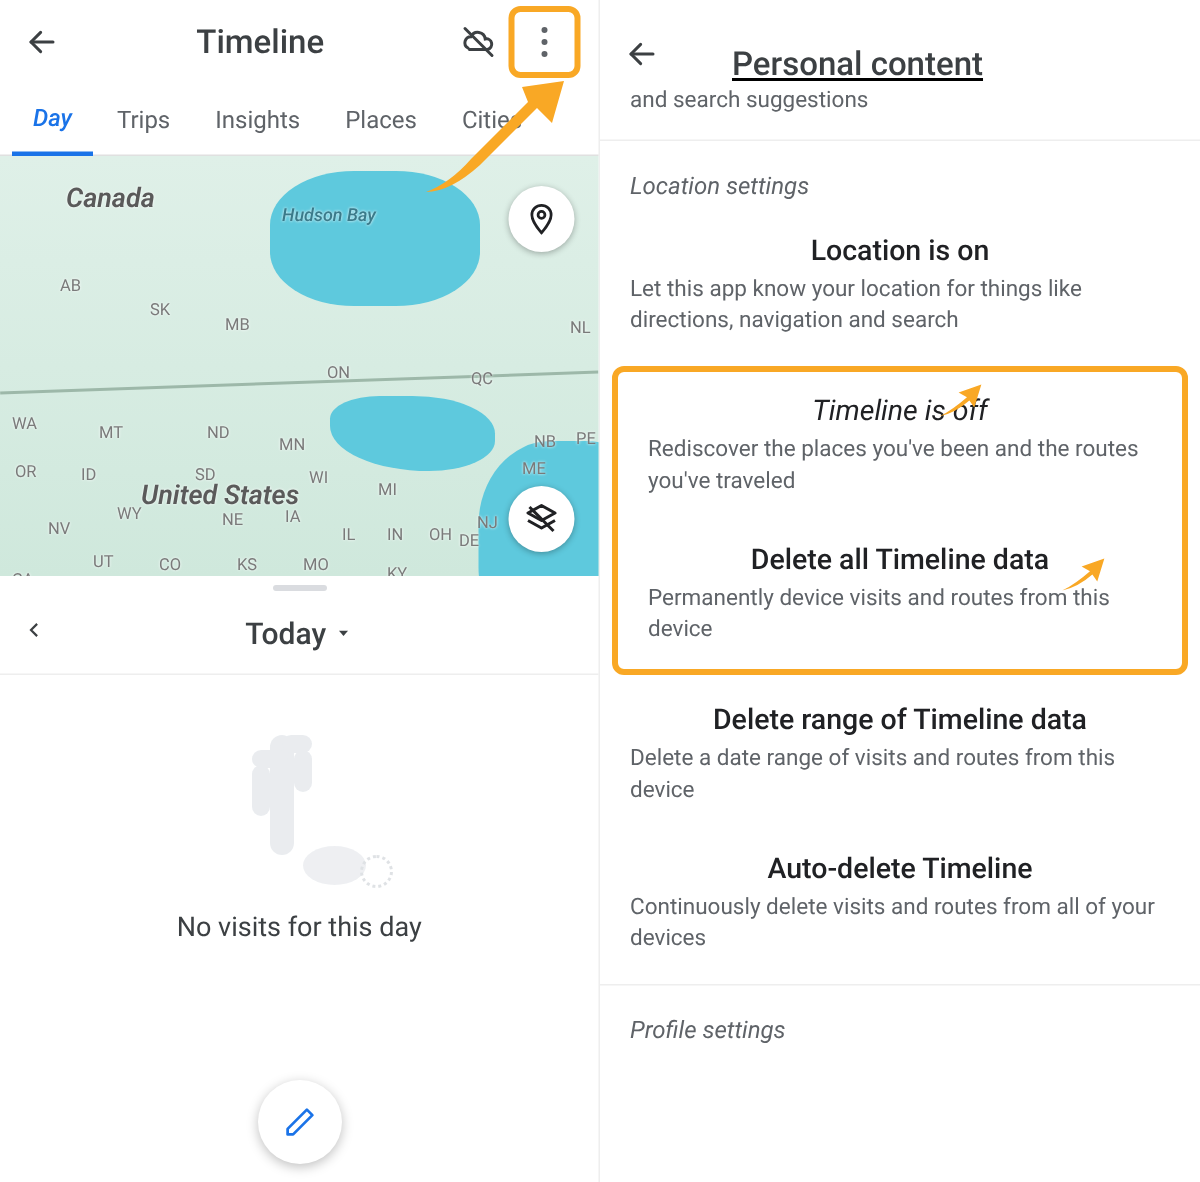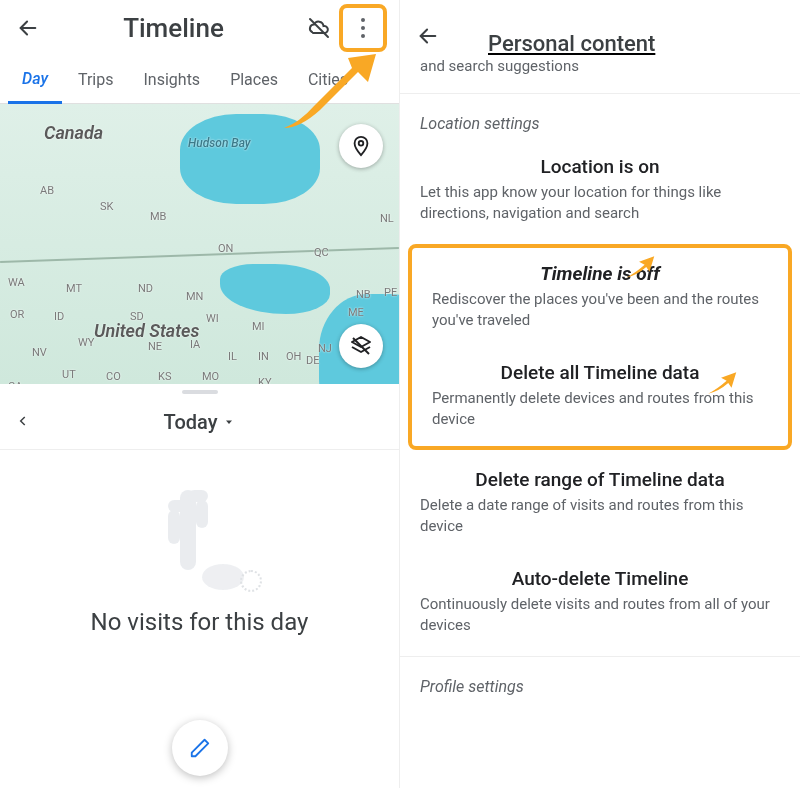--- a/index.html
+++ b/index.html
@@ -11,21 +11,21 @@
     overflow: hidden;
     display: flex;
   }
   .panel { width: 400px; height: 788px; position: relative; background:#fff; }
   .panel-left { border-right: 1px solid #eee; }
   
   .header {
     display: flex; align-items: center; height: 56px; padding: 0 8px;
   }
   .back-arrow { width:40px; height:40px; display:flex; align-items:center; justify-content:center; cursor:pointer; }
-  .title { flex:1; text-align:center; font-size:26px; color:#3c4043; font-weight:500; }
+  .title { flex:1; text-align:center; font-size:22px; color:#3c4043; font-weight:500; }
   .hide-icon { width:40px; height:40px; display:flex; align-items:center; justify-content:center; }
   .overflow-box {
     width:48px; height:48px; border:4px solid #f9a825; border-radius:8px;
     display:flex; align-items:center; justify-content:center; margin-right:4px;
     position: relative; z-index: 5;
   }
   .dot { width:4px; height:4px; background:#5f6368; border-radius:50%; margin:2px 0; }
   .dots { display:flex; flex-direction:column; align-items:center; }
   .cursor-arrow {
     position:absolute; top:50px; left:280px; width:100px; height:80px; z-index:4;
@@ -76,41 +76,41 @@
   .date-label { font-size:20px; font-weight:500; color:#3c4043; display:flex; align-items:center; gap:6px; cursor:pointer; }
   .empty-block { display:flex; flex-direction:column; align-items:center; padding-top:30px; }
   .empty-illus { width:120px; height:120px; position:relative; opacity:.65; }
   .cactus { position:absolute; left:40px; top:10px; width:16px; height:80px; background:#dfe3e8; border-radius:8px; }
   .cactus-arm1 { position:absolute; left:28px; top:30px; width:12px; height:34px; background:#dfe3e8; border-radius:6px; }
   .cactus-arm1::after { content:""; position:absolute; top:-10px; left:0; width:24px; height:12px; background:#dfe3e8; border-radius:6px; }
   .cactus-arm2 { position:absolute; left:56px; top:20px; width:12px; height:28px; background:#dfe3e8; border-radius:6px; }
   .cactus-arm2::after { content:""; position:absolute; top:-10px; right:0; width:20px; height:12px; background:#dfe3e8; border-radius:6px; }
   .rock { position:absolute; bottom:10px; left:62px; width:42px; height:26px; background:#e5e8ec; border-radius:50%; }
   .tumble { position:absolute; bottom:8px; left:100px; width:22px; height:22px; border:2px dotted #cfd3d8; border-radius:50%; }
-  .empty-text { margin-top:8px; font-size:24px; color:#3c4043; }
+  .empty-text { margin-top:8px; font-size:18px; color:#3c4043; }
   .fab {
     position:absolute; bottom:12px; left:50%; transform:translateX(-50%);
     width:56px; height:56px; background:#fff; border-radius:50%;
     box-shadow:0 2px 8px rgba(0,0,0,.25); display:flex; align-items:center; justify-content:center;
   }
   
   .header2 {
     display:flex; align-items:flex-end; height:56px; padding:0 8px; gap:8px;text-decoration:underline;
   }
   .title2 { font-size:22px; color:#3c4043; font-weight:500; margin-left:32px; }
   .truncated-top {
     padding:0 20px 16px; color:#5f6368; font-size:15px; line-height:1.4;
     border-bottom:1px solid #eee;
   }
   .section-label {
     padding:20px 20px 8px; color:#5f6368; font-size:16px; font-style:italic;
   }
   .setting-item { padding:14px 20px 16px; }
   .setting-title { font-size:19px; color:#202124; font-weight:500; margin-bottom:4px;text-align:center; }
-  .setting-title.italic { font-style:italic; font-weight:700; }
+  .setting-title.italic { font-style:italic; font-weight:400; }
   .setting-desc { font-size:15px; color:#5f6368; line-height:1.4; }
   .highlight-box {
     border:4px solid #f9a825; border-radius:8px; margin:4px 8px;
     position:relative;
   }
   .callout-arrow {
     position:absolute; width:36px; height:36px;
   }
   .callout-arrow svg { width:100%; height:100%; }
   .divider { height:1px; background:#eee; margin:4px 0; }
@@ -280,21 +280,21 @@
       <div class="setting-title italic">Timeline is off</div>
       <div class="setting-desc">Rediscover the places you've been and the routes you've traveled</div>
     </div>
     <div class="callout-arrow" style="top:118px; right:48px; transform:rotate(10deg)">
       <svg viewBox="0 0 36 36">
           <path d="M6 30 Q14 24 22 14 L16 12 L30 4 L28 20 L24 16 Q16 26 6 30 Z" fill="#f9a825"></path>
         </svg>
     </div>
     <div class="setting-item">
       <div class="setting-title">Delete all Timeline data</div>
-      <div class="setting-desc">Permanently delete devices and routes from this device</div>
+      <div class="setting-desc">Permanently device visits and routes from this device</div>
     </div>
   </div>
 
   <div class="setting-item">
     <div class="setting-title">Delete range of Timeline data</div>
     <div class="setting-desc">Delete a date range of visits and routes from this device</div>
   </div>
 
   <div class="setting-item">
     <div class="setting-title">Auto-delete Timeline</div>

